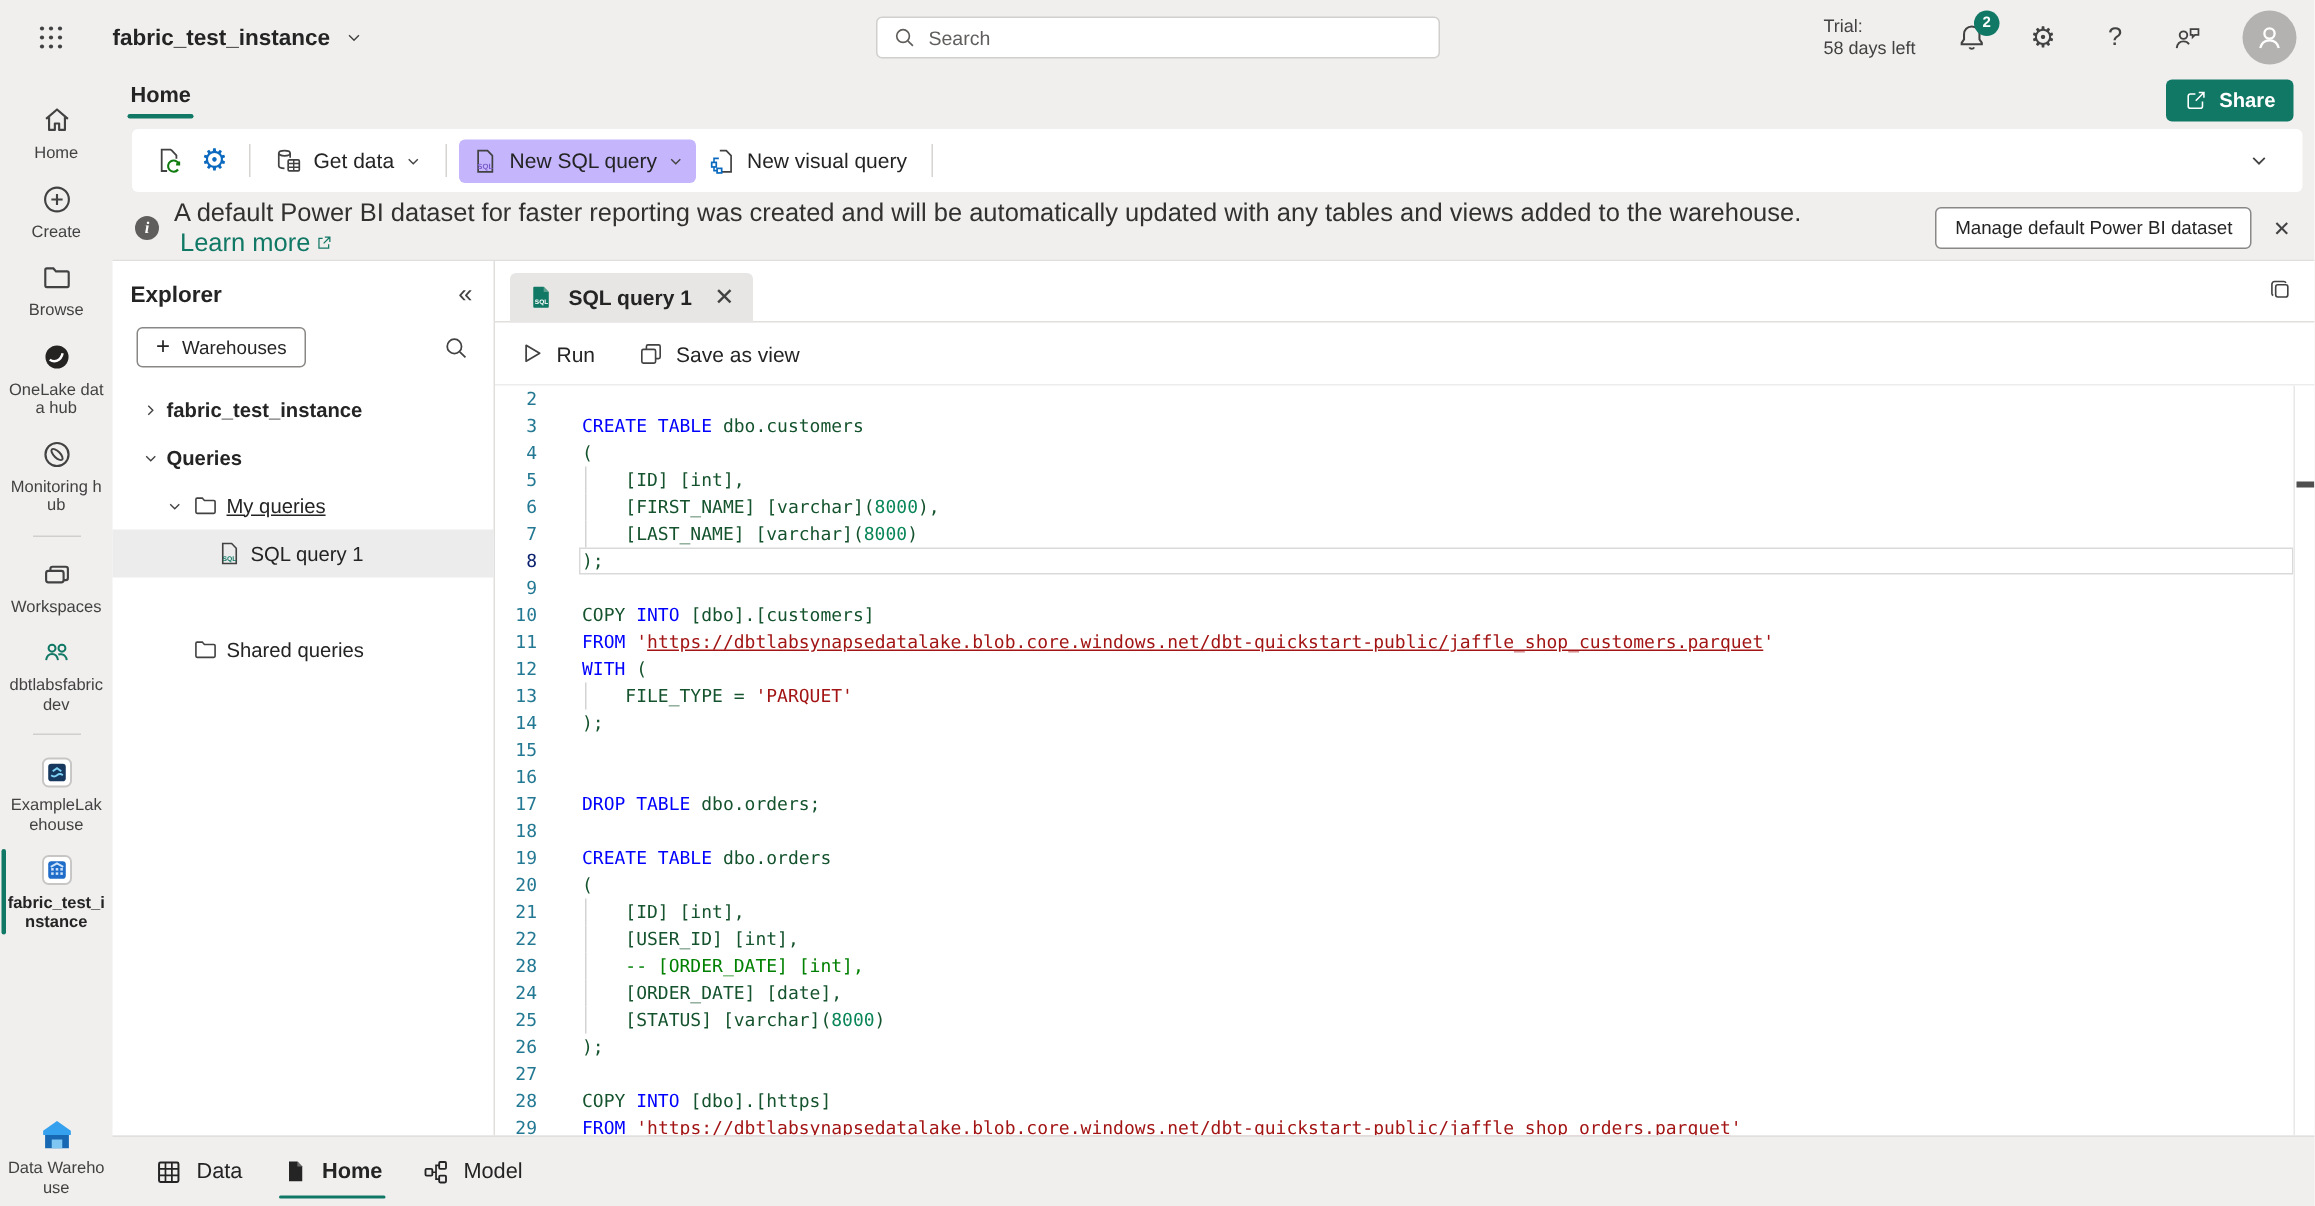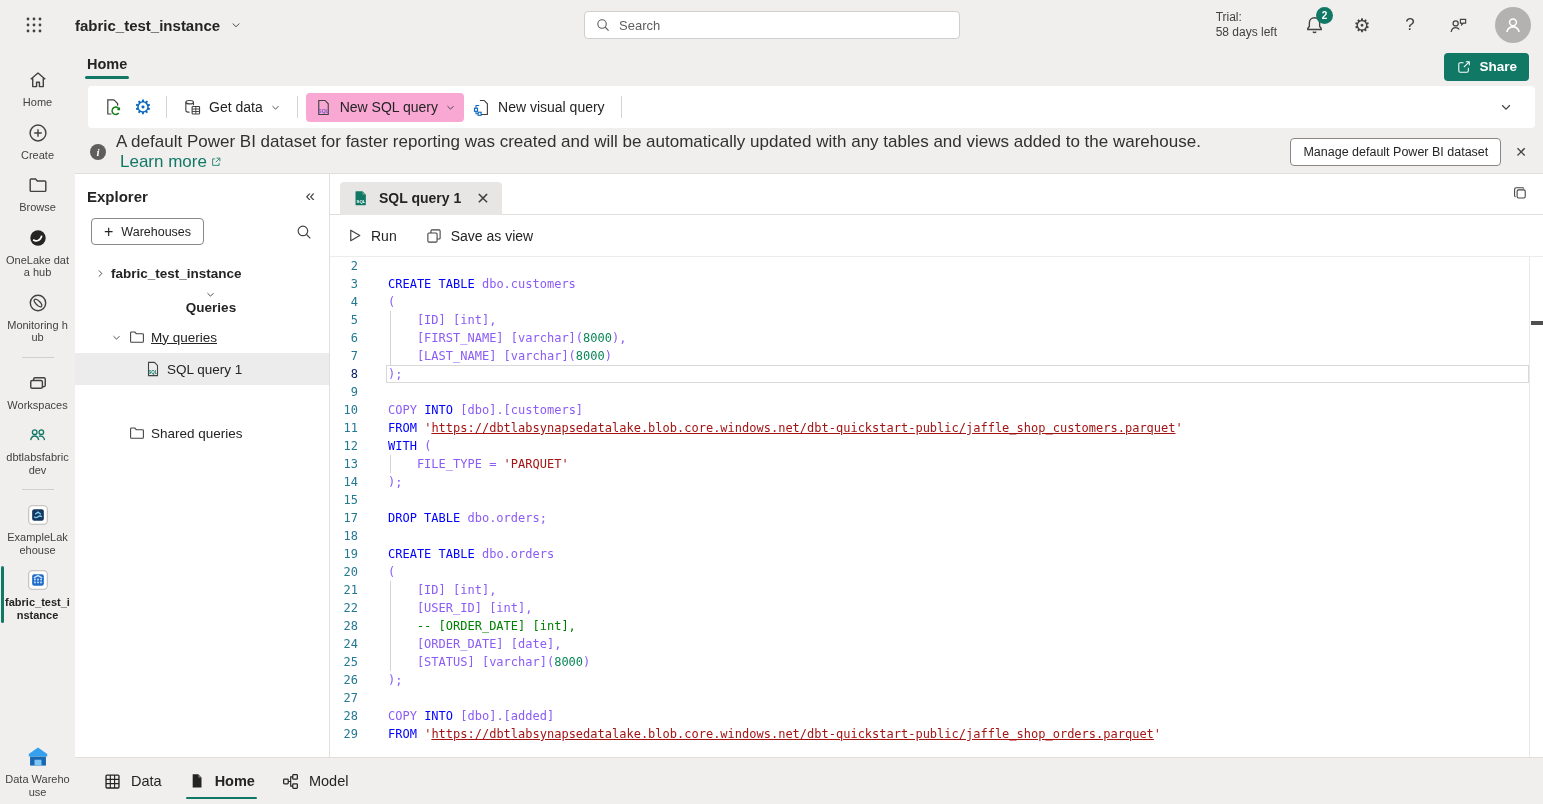--- a/index.html
+++ b/index.html
@@ -30,21 +30,21 @@
   .home-tab { margin-left:8px; position:relative; font-size:14.5px; font-weight:700; padding:2px 4px 8px; cursor:pointer; }
   .home-tab::after { content:""; position:absolute; left:2px; right:2px; bottom:1px; height:2.5px; background:var(--accent); border-radius:2px; }
   .share-btn { margin-left:auto; margin-right:14px; height:28px; border:none; border-radius:4px; background:var(--accent); color:#fff;
                font-size:13.5px; font-weight:600; font-family:"Liberation Sans",sans-serif; display:flex; align-items:center; gap:7px; padding:0 12px; cursor:pointer; }
 
   
   .ribbon-row { position:absolute; left:75px; right:0; top:84px; height:46px; }
   .ribbon { position:absolute; left:13px; right:8px; top:2px; height:42px; background:#fff; border-radius:4px;
             display:flex; align-items:center; padding:0 10px; }
   .rb-item { display:flex; align-items:center; gap:7px; font-size:14px; color:#242424; padding:5px 8px; border-radius:4px; cursor:pointer; }
-  .rb-item.pill { background:#f9a8d4; }
+  .rb-item.pill { background:#c4b5fd; }
   .rb-icbtn { width:30px; height:30px; display:flex; align-items:center; justify-content:center; border-radius:4px; cursor:pointer; }
   .rb-sep { width:1px; height:22px; background:#d6d4d2; margin:0 8px; }
   .rb-overflow { margin-left:auto; margin-right:12px; color:#424242; cursor:pointer; display:flex; }
 
   
   .banner { position:absolute; left:75px; right:0; top:130px; height:43px; display:flex; align-items:center; padding-left:15px; }
   .info-ic { width:16px; height:16px; border-radius:50%; background:#605e5c; color:#fff; font-size:11px; font-weight:700;
              display:flex; align-items:center; justify-content:center; font-family:"Liberation Serif",serif; font-style:italic; flex:none; }
   .banner-text { font-size:17px; color:#323130; margin-left:10px; }
   .learn-more { color:var(--accent); text-decoration:none; margin-left:4px; display:inline-flex; align-items:center; gap:3px; cursor:pointer; }
@@ -86,21 +86,21 @@
   
   .editor { flex:1; position:relative; overflow:hidden; font-family:"DejaVu Sans Mono","Liberation Mono",monospace; }
   .lines { position:absolute; left:0; right:14px; top:0; }
   .cl { position:relative; display:flex; height:18px; line-height:18px; font-size:12px; white-space:pre; }
   .ln { width:50px; padding-right:22px; text-align:right; color:#237893; flex:none; }
   .cl.cur .ln { color:#0b216f; }
   .code { position:relative; padding-left:8px; }
   .guide { position:absolute; left:10px; top:0; bottom:0; border-left:1px solid #d3d3d3; }
   .cl.cur::after { content:""; position:absolute; left:56px; right:0; top:0; bottom:0; border:1px solid #d9d9d9; pointer-events:none; }
   .tk-k { color:var(--kw); } .tk-s { color:var(--str); } .tk-n { color:var(--num); }
-  .tk-c { color:var(--com); } .tk-p { color:#8b5cf6; }
+  .tk-c { color:var(--com); } .tk-p { color:#14532d; }
   .tk-u { color:var(--str); text-decoration:underline; }
   .ruler { position:absolute; right:0; top:0; bottom:0; width:14px; border-left:1px solid #e8e8e8; background:#fff; }
   .ruler-mark { position:absolute; left:1px; right:0; top:64px; height:4px; background:#4f4f4f; }
 
   
   .bottombar { position:absolute; left:75px; right:0; bottom:0; height:47px; background:#f0efee; border-top:1px solid #e1dfdd;
                display:flex; align-items:center; gap:14px; padding-left:22px; }
   .btab { position:relative; height:100%; display:flex; align-items:center; gap:9px; font-size:14.5px; color:#242424; padding:0 6px; cursor:pointer; }
   .btab.active { font-weight:700; }
   .btab.active::after { content:""; position:absolute; left:4px; right:4px; bottom:5px; height:2.5px; background:var(--accent); border-radius:2px; }
@@ -298,21 +298,21 @@
       </div>
       <div class="tree" id="tree">
           <div class="tree-row bold" style="padding-left: 16px;">
             <span class="t-chev">
               <svg class="svgic" width="11" height="11" viewBox="0 0 20 20">
                 <path d="M7 4.5 12.5 10 7 15.5" fill="none" stroke="#424242" stroke-width="1.7"></path>
               </svg>
             </span>
             <span class="t-lb">fabric_test_instance</span>
           </div>
-          <div class="tree-row bold" style="padding-left: 16px; flex-direction: column;">
+          <div class="tree-row bold" style="padding-left: 16px;">
             <span class="t-chev">
               <svg class="svgic" width="11" height="11" viewBox="0 0 20 20">
                 <path d="M4.5 7.5 10 13l5.5-5.5" fill="none" stroke="#424242" stroke-width="1.7"></path>
               </svg>
             </span>
             <span class="t-lb">Queries</span>
           </div>
           <div class="tree-row" style="padding-left: 32px; text-decoration: underline;">
             <span class="t-chev">
               <svg class="svgic" width="11" height="11" viewBox="0 0 20 20">
@@ -396,32 +396,33 @@
             <div class="cl"><span class="ln">6</span><span class="code"><span class="guide"></span><span class="tk-p">    [FIRST_NAME] [varchar](</span><span class="tk-n">8000</span><span class="tk-p">),</span></span></div>
             <div class="cl"><span class="ln">7</span><span class="code"><span class="guide"></span><span class="tk-p">    [LAST_NAME] [varchar](</span><span class="tk-n">8000</span><span class="tk-p">)</span></span></div>
             <div class="cl cur"><span class="ln">8</span><span class="code"><span class="tk-p">);</span></span></div>
             <div class="cl"><span class="ln">9</span><span class="code"></span></div>
             <div class="cl"><span class="ln">10</span><span class="code"><span class="tk-p">COPY </span><span class="tk-k">INTO</span><span class="tk-p"> [dbo].[customers]</span></span></div>
             <div class="cl"><span class="ln">11</span><span class="code"><span class="tk-k">FROM</span><span class="tk-p"> </span><span class="tk-s">'</span><span class="tk-u">https://dbtlabsynapsedatalake.blob.core.windows.net/dbt-quickstart-public/jaffle_shop_customers.parquet</span><span class="tk-s">'</span></span></div>
             <div class="cl"><span class="ln">12</span><span class="code"><span class="tk-k">WITH</span><span class="tk-p"> (</span></span></div>
             <div class="cl"><span class="ln">13</span><span class="code"><span class="guide"></span><span class="tk-p">    FILE_TYPE = </span><span class="tk-s">'PARQUET'</span></span></div>
             <div class="cl"><span class="ln">14</span><span class="code"><span class="tk-p">);</span></span></div>
             <div class="cl"><span class="ln">15</span><span class="code"></span></div>
+            <div class="cl"><span class="ln">16</span><span class="code"></span></div>
             <div class="cl"><span class="ln">17</span><span class="code"><span class="tk-k">DROP TABLE</span><span class="tk-p"> dbo.orders;</span></span></div>
             <div class="cl"><span class="ln">18</span><span class="code"></span></div>
             <div class="cl"><span class="ln">19</span><span class="code"><span class="tk-k">CREATE TABLE</span><span class="tk-p"> dbo.orders</span></span></div>
             <div class="cl"><span class="ln">20</span><span class="code"><span class="tk-p">(</span></span></div>
             <div class="cl"><span class="ln">21</span><span class="code"><span class="guide"></span><span class="tk-p">    [ID] [int],</span></span></div>
             <div class="cl"><span class="ln">22</span><span class="code"><span class="guide"></span><span class="tk-p">    [USER_ID] [int],</span></span></div>
             <div class="cl"><span class="ln">28</span><span class="code"><span class="guide"></span><span class="tk-c">    -- [ORDER_DATE] [int],</span></span></div>
             <div class="cl"><span class="ln">24</span><span class="code"><span class="guide"></span><span class="tk-p">    [ORDER_DATE] [date],</span></span></div>
             <div class="cl"><span class="ln">25</span><span class="code"><span class="guide"></span><span class="tk-p">    [STATUS] [varchar](</span><span class="tk-n">8000</span><span class="tk-p">)</span></span></div>
             <div class="cl"><span class="ln">26</span><span class="code"><span class="tk-p">);</span></span></div>
             <div class="cl"><span class="ln">27</span><span class="code"></span></div>
-            <div class="cl"><span class="ln">28</span><span class="code"><span class="tk-p">COPY </span><span class="tk-k">INTO</span><span class="tk-p"> [dbo].[added]</span></span></div>
+            <div class="cl"><span class="ln">28</span><span class="code"><span class="tk-p">COPY </span><span class="tk-k">INTO</span><span class="tk-p"> [dbo].[https]</span></span></div>
             <div class="cl"><span class="ln">29</span><span class="code"><span class="tk-k">FROM</span><span class="tk-p"> </span><span class="tk-s">'</span><span class="tk-u">https://dbtlabsynapsedatalake.blob.core.windows.net/dbt-quickstart-public/jaffle_shop_orders.parquet</span><span class="tk-s">'</span></span></div>
           </div>
         <div class="ruler">
             <div class="ruler-mark"></div>
           </div>
       </div>
     </section>
   </div>
 
   <footer class="bottombar" id="bottombar">

